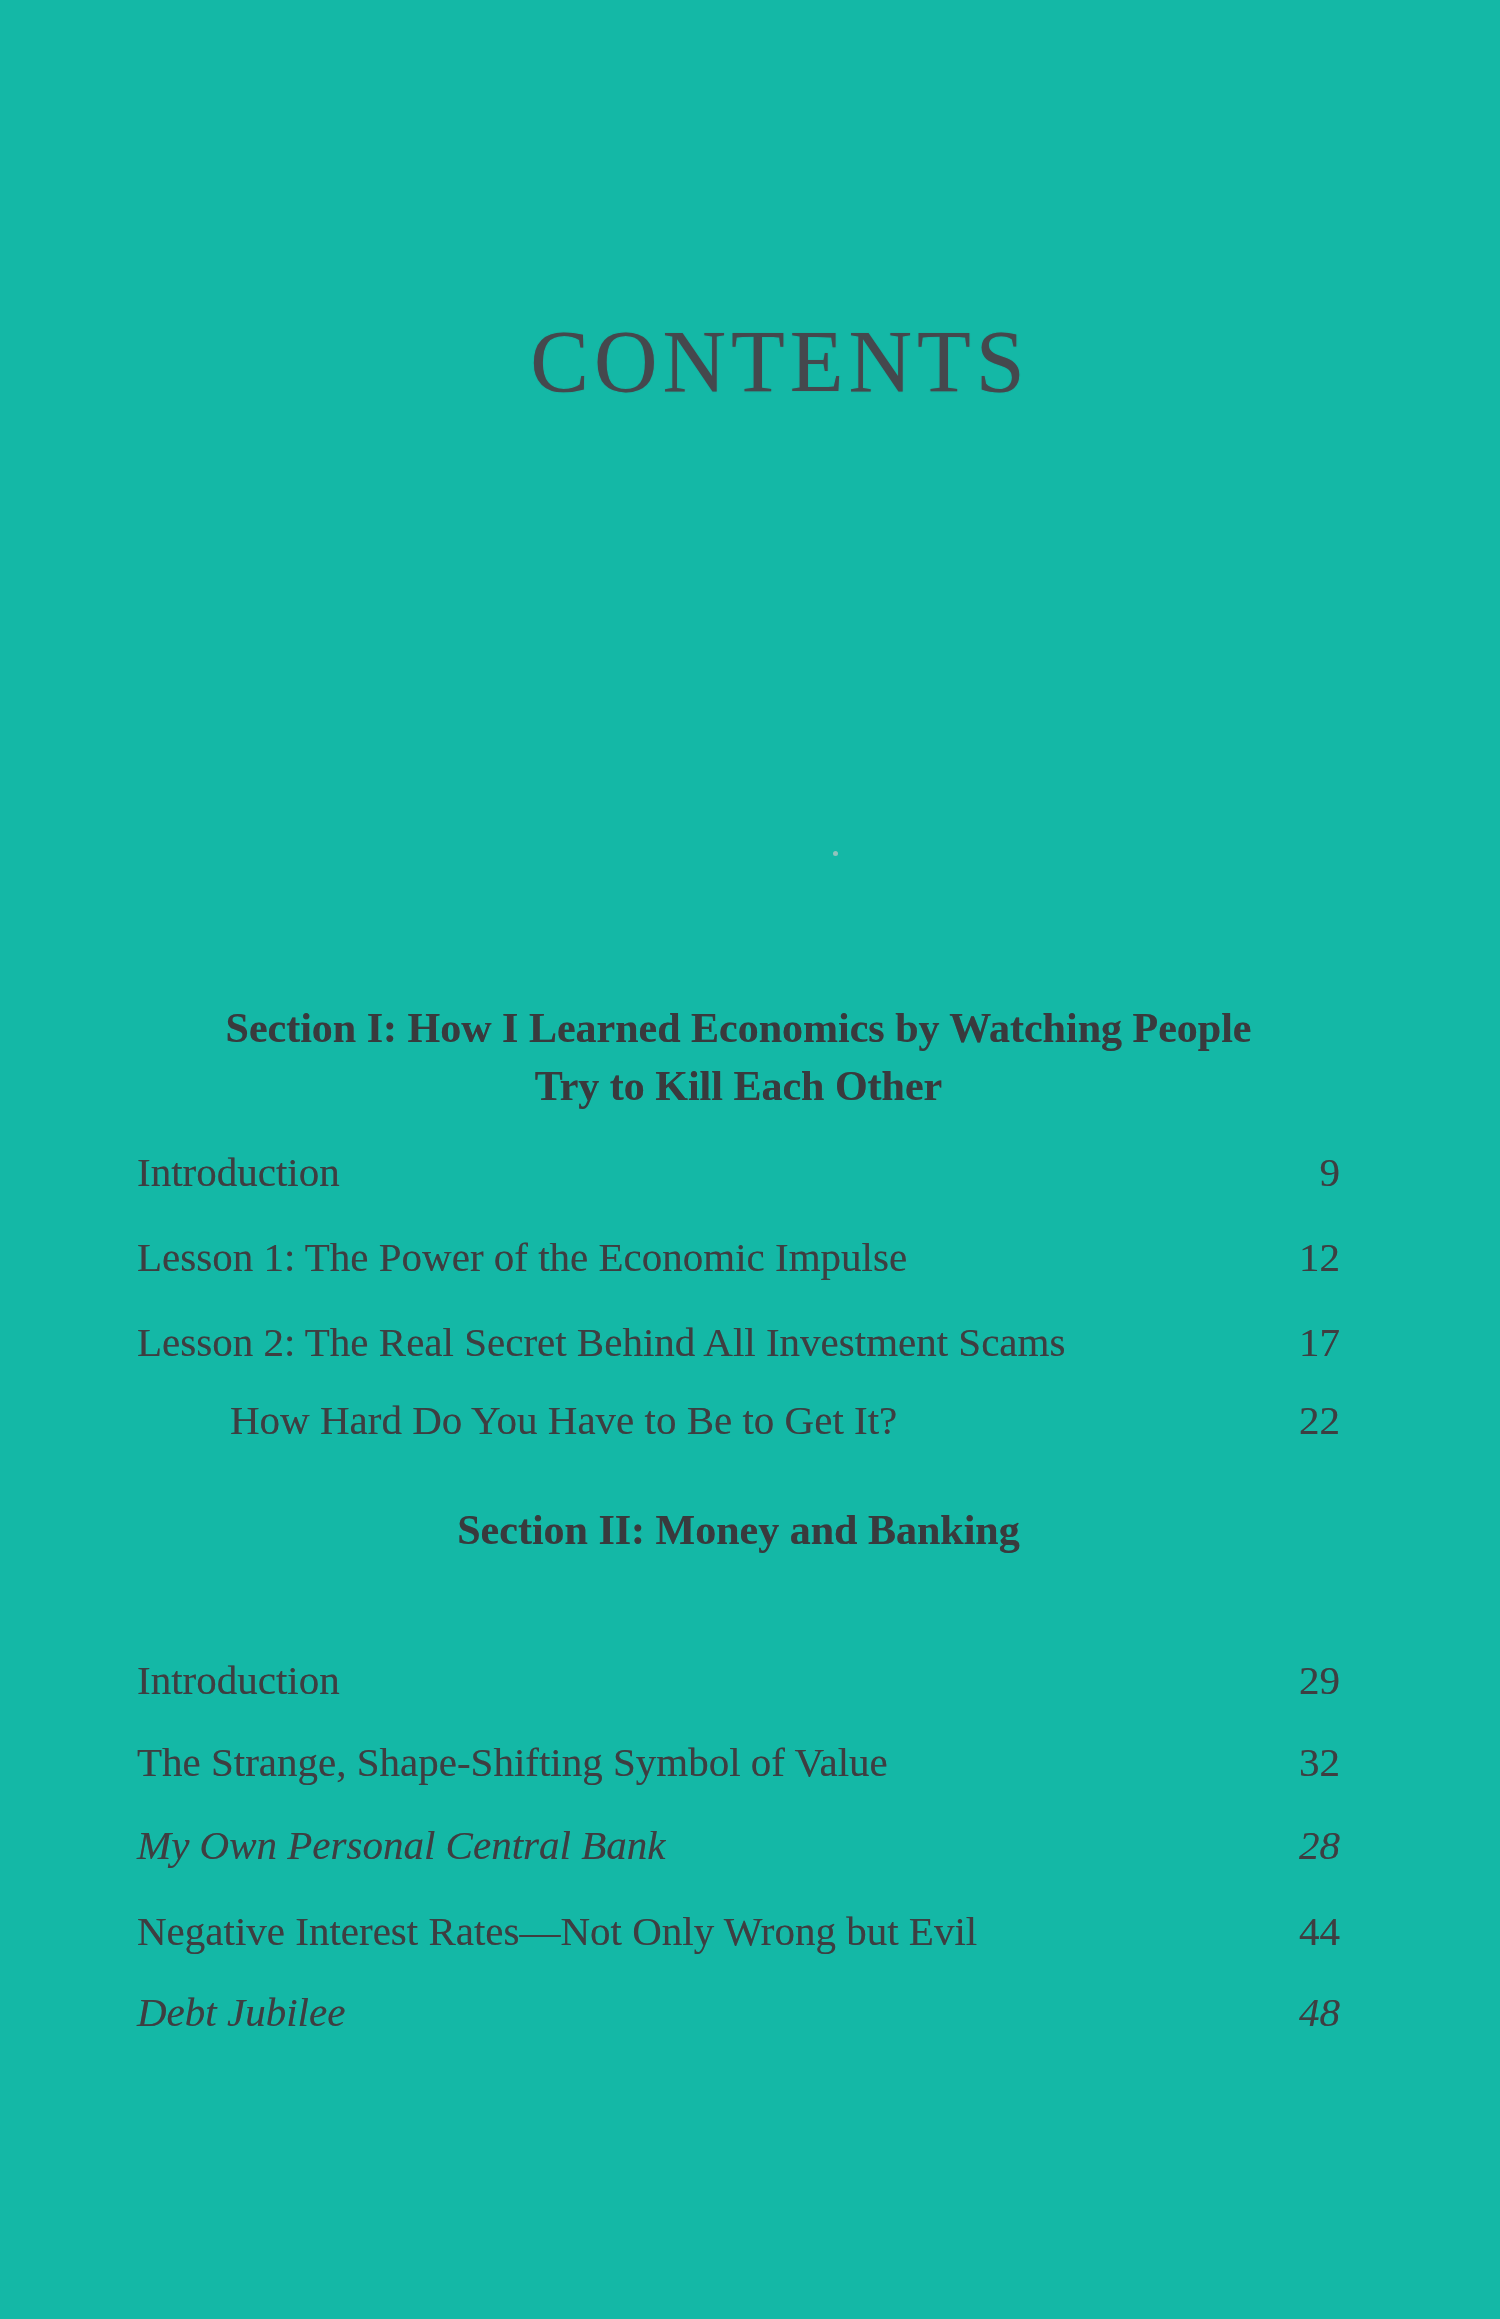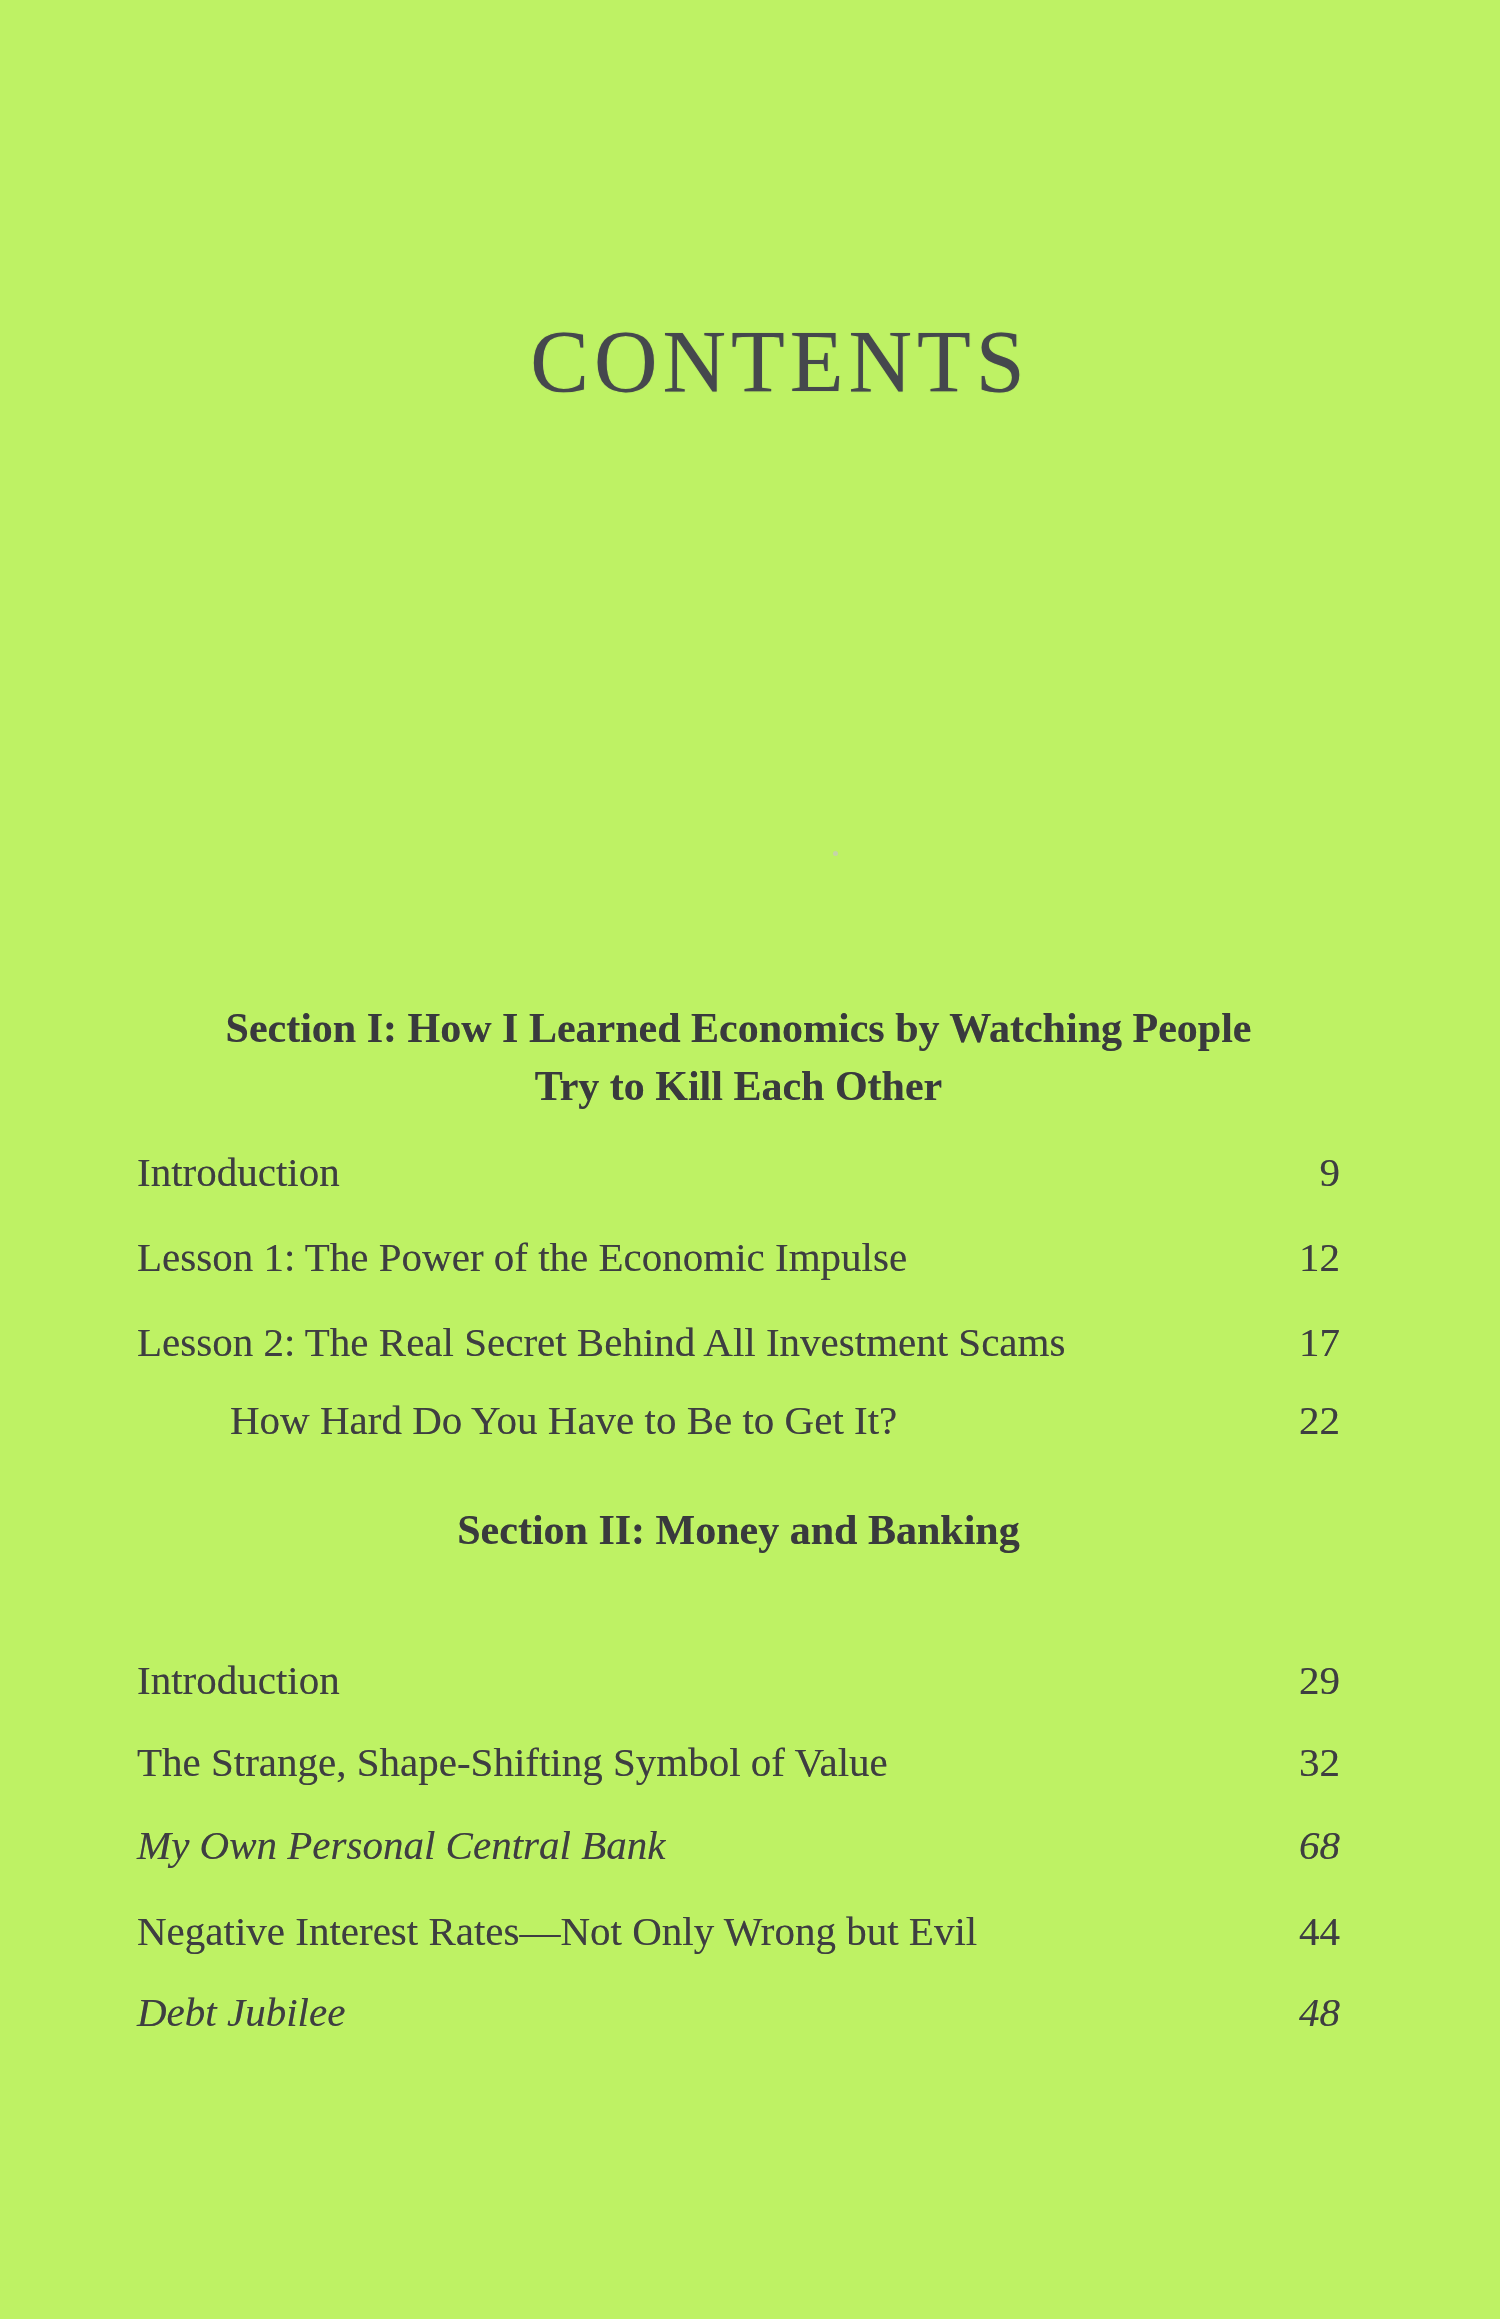--- a/index.html
+++ b/index.html
@@ -4,21 +4,21 @@
 <style>
   html, body {
     margin: 0;
     padding: 0;
     background: #ffffff;
   }
   .page {
     position: relative;
     width: 1500px;
     height: 2319px;
-    background: #bef264;
+    background: #14b8a6;
     overflow: hidden;
     font-family: "Liberation Serif", "DejaVu Serif", serif;
   }
   .page-title {
     position: absolute;
     top: 318px;
     left: 0;
     right: 0;
     margin: 0;
     text-align: center;
@@ -126,21 +126,21 @@
     <span class="entry-page">29</span>
   </div>
 
   <div class="toc-row r-strange">
     <span class="entry-title">The Strange, Shape-Shifting Symbol of Value</span>
     <span class="entry-page">32</span>
   </div>
 
   <div class="toc-row r-myown">
     <span class="entry-title">My Own Personal Central Bank</span>
-    <span class="entry-page">68</span>
+    <span class="entry-page">28</span>
   </div>
 
   <div class="toc-row r-negative">
     <span class="entry-title">Negative Interest Rates—Not Only Wrong but Evil</span>
     <span class="entry-page">44</span>
   </div>
 
   <div class="toc-row r-debt">
     <span class="entry-title">Debt Jubilee</span>
     <span class="entry-page">48</span>

